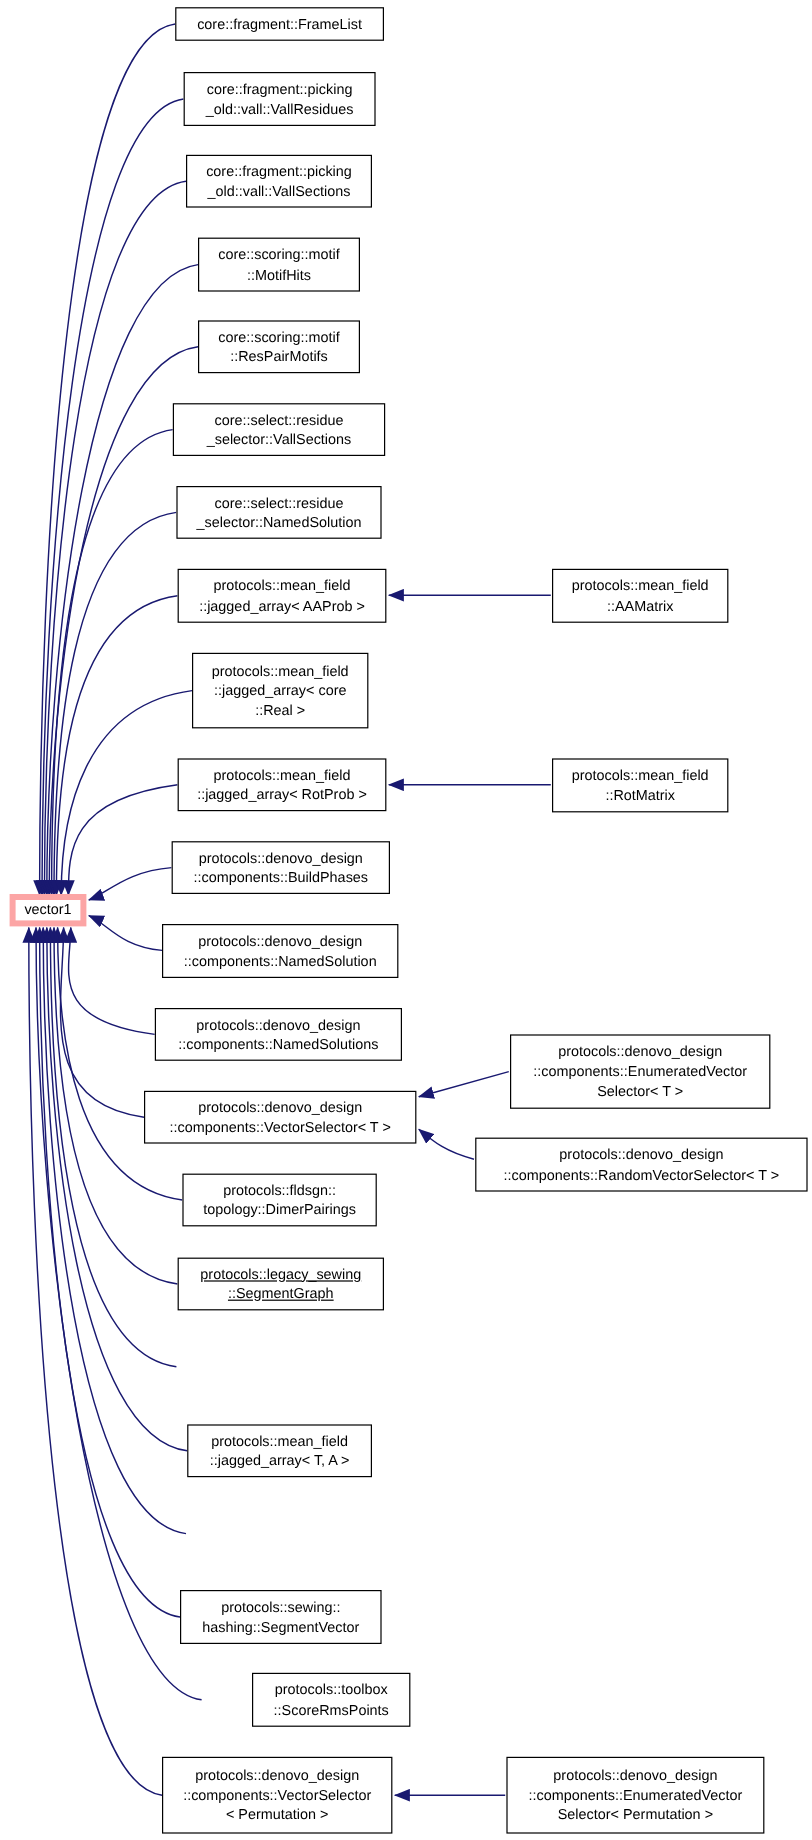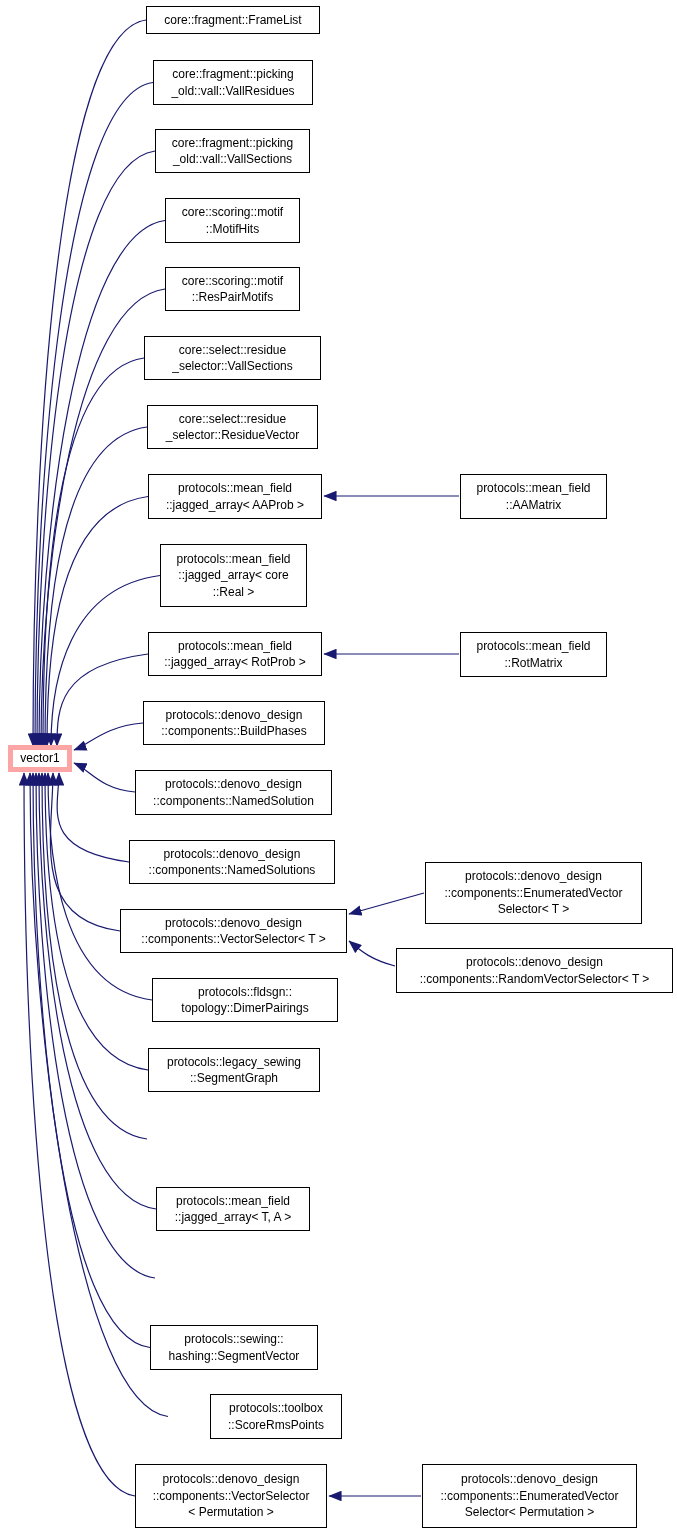--- a/index.html
+++ b/index.html
@@ -96,21 +96,21 @@
     <div class="node" style="left: 165px; top: 267px; width: 135px; height: 44px;">
       <span>core::scoring::motif</span>
       <span>::ResPairMotifs</span>
     </div>
     <div class="node" style="left: 144px; top: 336px; width: 177px; height: 44px;">
       <span>core::select::residue</span>
       <span>_selector::VallSections</span>
     </div>
     <div class="node" style="left: 147px; top: 405px; width: 171px; height: 44px;">
       <span>core::select::residue</span>
-      <span>_selector::ResidueVector</span>
+      <span>_selector::NamedSolution</span>
     </div>
     <div class="node" style="left: 148px; top: 474px; width: 174px; height: 45px;">
       <span>protocols::mean_field</span>
       <span>::jagged_array&lt; AAProb &gt;</span>
     </div>
     <div class="node" style="left: 160px; top: 544px; width: 147px; height: 63px;">
       <span>protocols::mean_field</span>
       <span>::jagged_array&lt; core</span>
       <span>::Real &gt;</span>
     </div>
@@ -127,25 +127,25 @@
       <span>::components::NamedSolution</span>
     </div>
     <div class="node" style="left: 129px; top: 840px; width: 206px; height: 44px;">
       <span>protocols::denovo_design</span>
       <span>::components::NamedSolutions</span>
     </div>
     <div class="node" style="left: 120px; top: 909px; width: 227px; height: 44px;">
       <span>protocols::denovo_design</span>
       <span>::components::VectorSelector&lt; T &gt;</span>
     </div>
-    <div class="node" style="left: 152px; top: 978px; width: 186px; height: 44px;">
+    <div class="node" style="left: 152px; top: 978px; width: 162px; height: 44px;">
       <span>protocols::fldsgn::</span>
       <span>topology::DimerPairings</span>
     </div>
-    <div class="node" style="left: 148px; top: 1048px; width: 172px; height: 44px;">
+    <div class="node" style="left: 148px; top: 1048px; width: 172px; height: 44px; text-decoration: underline;">
       <span>protocols::legacy_sewing</span>
       <span>::SegmentGraph</span>
     </div>
     <div class="node" style="left: 156px; top: 1187px; width: 154px; height: 44px;">
       <span>protocols::mean_field</span>
       <span>::jagged_array&lt; T, A &gt;</span>
     </div>
     <div class="node" style="left: 150px; top: 1325px; width: 168px; height: 45px;">
       <span>protocols::sewing::</span>
       <span>hashing::SegmentVector</span>

